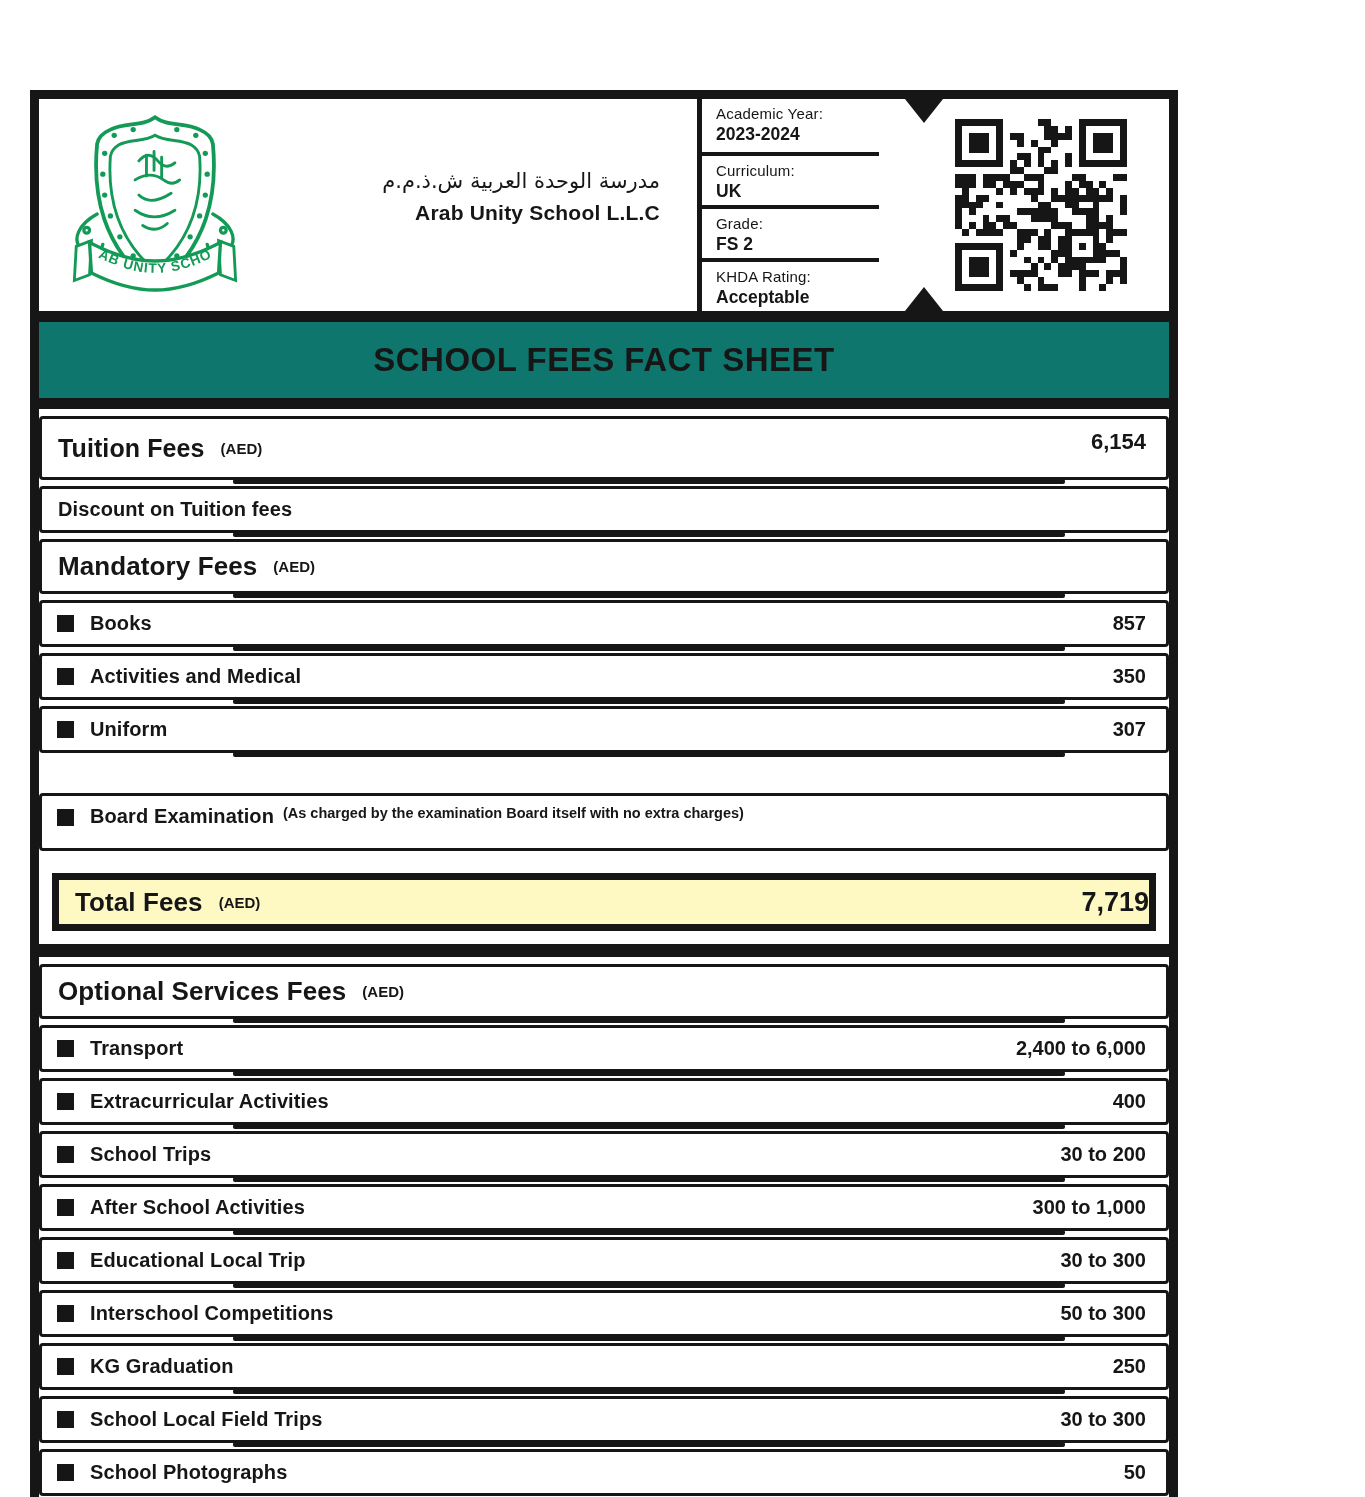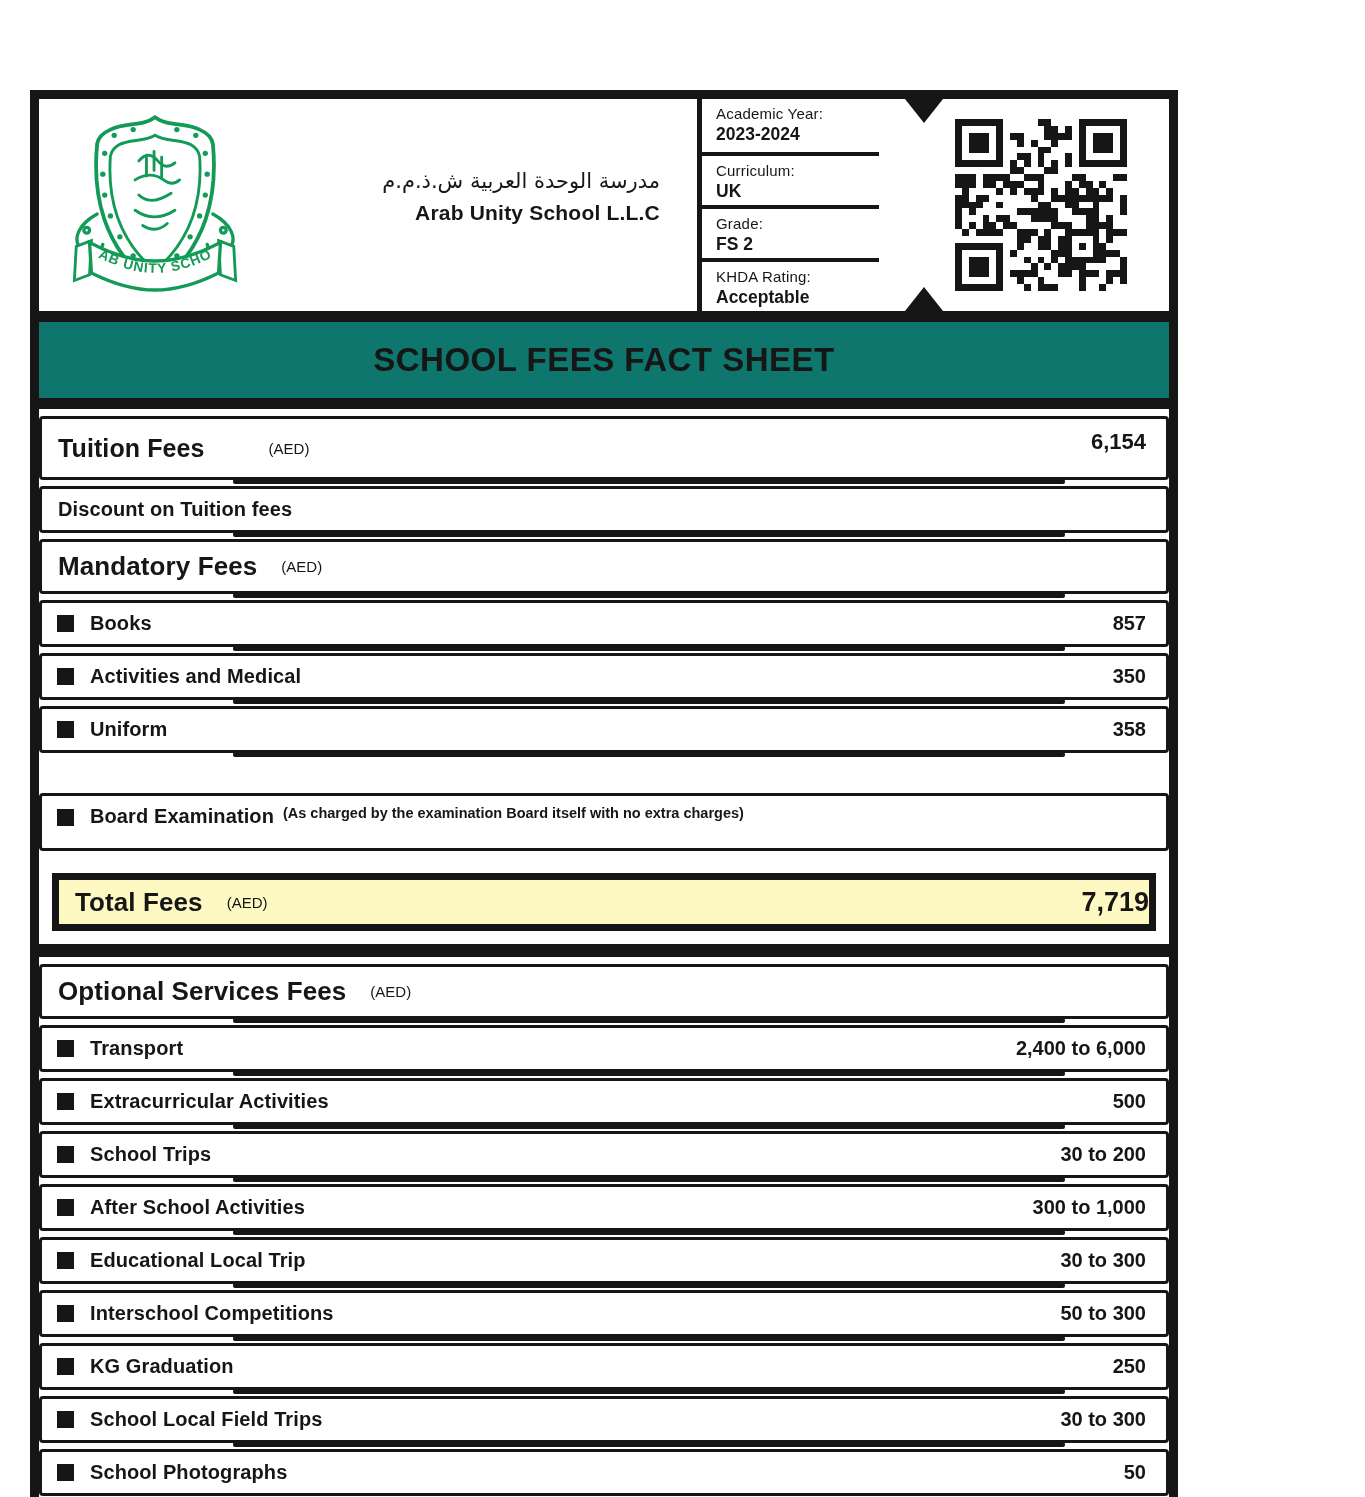--- a/index.html
+++ b/index.html
@@ -43,31 +43,31 @@
   
   .sect { padding:7px 0 2px 0; background:#fff; }
   .row { position:relative; display:flex; align-items:center; background:#fff;
          border:3px solid var(--ink); border-radius:4px; margin-bottom:6px;
          min-height:47px; }
   .row::after { content:""; position:absolute; left:17%; right:9%; bottom:-7px;
                 height:5px; background:var(--ink); border-radius:2px; }
   .sect .row:last-child::after { display:none; }
 
   .lab { font-weight:bold; font-size:20px; letter-spacing:.1px; }
-  .row.fee-lg { min-height:64px;gap:40px; }
+  .row.fee-lg { min-height:64px; }
   .row.fee-lg .lab { font-size:25px; padding-left:16px; }
   .row.fee .lab { font-size:20px; padding-left:16px; }
   .row.section { min-height:55px; }
   .row.section .lab { font-size:26px; padding-left:16px; }
   .row.tall { min-height:58px; align-items:flex-start; padding-top:9px;margin-top:40px; }
   .row.tall .bullet { margin-top:4px; }
 
   .bullet { width:17px; height:17px; background:var(--ink); flex:0 0 auto;
             margin:0 16px 0 15px; }
-  .unit { font-size:15px; font-weight:normal; margin-left:24px; white-space:nowrap; }
+  .unit { font-size:15px; font-weight:bold; margin-left:16px; white-space:nowrap; }
   .note { font-size:14.5px; font-weight:bold; margin-left:9px; letter-spacing:0; }
   .val { margin-left:auto; padding-right:20px; font-size:20px; font-weight:bold;
          white-space:nowrap; }
   .row.fee-lg .val { font-size:22px; }
   .val-top { align-self:flex-start; padding-top:10px; }
 
   
   .total-wrap { margin:14px 13px 13px 13px; border:7px solid var(--ink);
                 background:#fef9c3; height:58px; display:flex; align-items:center; }
   .total-wrap .lab { font-size:26px; padding-left:16px; }
@@ -498,21 +498,21 @@
         <span class="val">857</span>
       </div>
       <div class="row item">
         <span class="bullet"></span>
         <span class="lab">Activities and Medical</span>
         <span class="val">350</span>
       </div>
       <div class="row item">
         <span class="bullet"></span>
         <span class="lab">Uniform</span>
-        <span class="val">358</span>
+        <span class="val">307</span>
       </div>
       <div class="row item tall">
         <span class="bullet"></span>
         <span class="lab">Board Examination</span>
         <span class="note">(As charged by the examination Board itself with no extra charges)</span>
       </div>
     </div>
 
   <div class="total-wrap">
     <span class="lab">Total Fees</span>
@@ -528,21 +528,21 @@
         <span class="unit">(AED)</span>
       </div>
       <div class="row item">
         <span class="bullet"></span>
         <span class="lab">Transport</span>
         <span class="val">2,400 to 6,000</span>
       </div>
       <div class="row item">
         <span class="bullet"></span>
         <span class="lab">Extracurricular Activities</span>
-        <span class="val">500</span>
+        <span class="val">400</span>
       </div>
       <div class="row item">
         <span class="bullet"></span>
         <span class="lab">School Trips</span>
         <span class="val">30 to 200</span>
       </div>
       <div class="row item">
         <span class="bullet"></span>
         <span class="lab">After School Activities</span>
         <span class="val">300 to 1,000</span>

